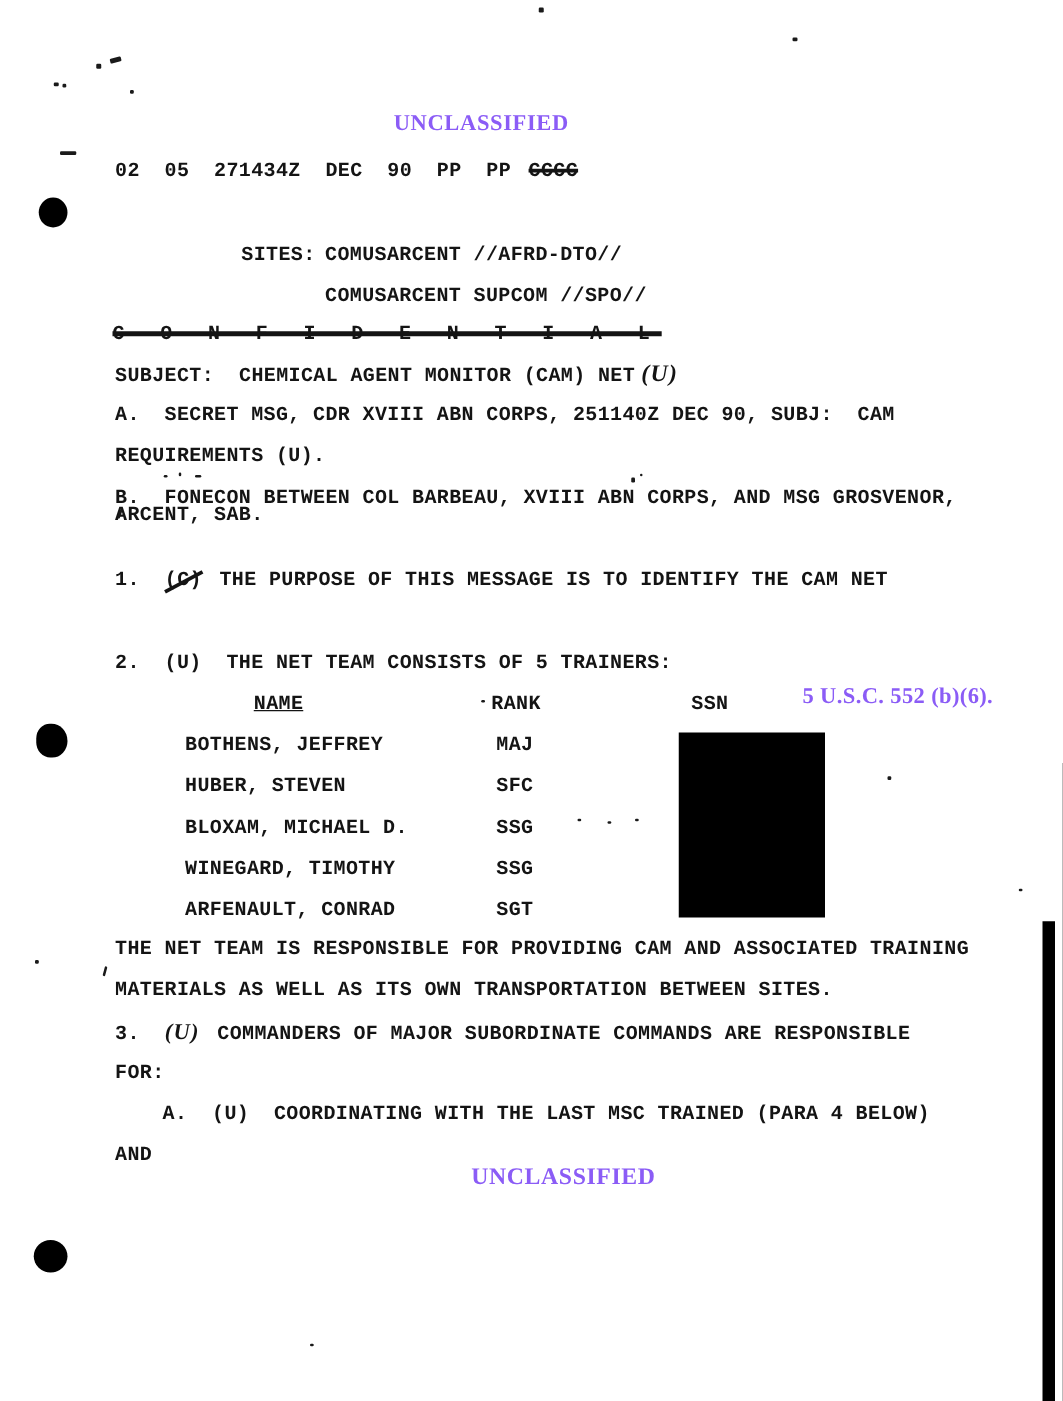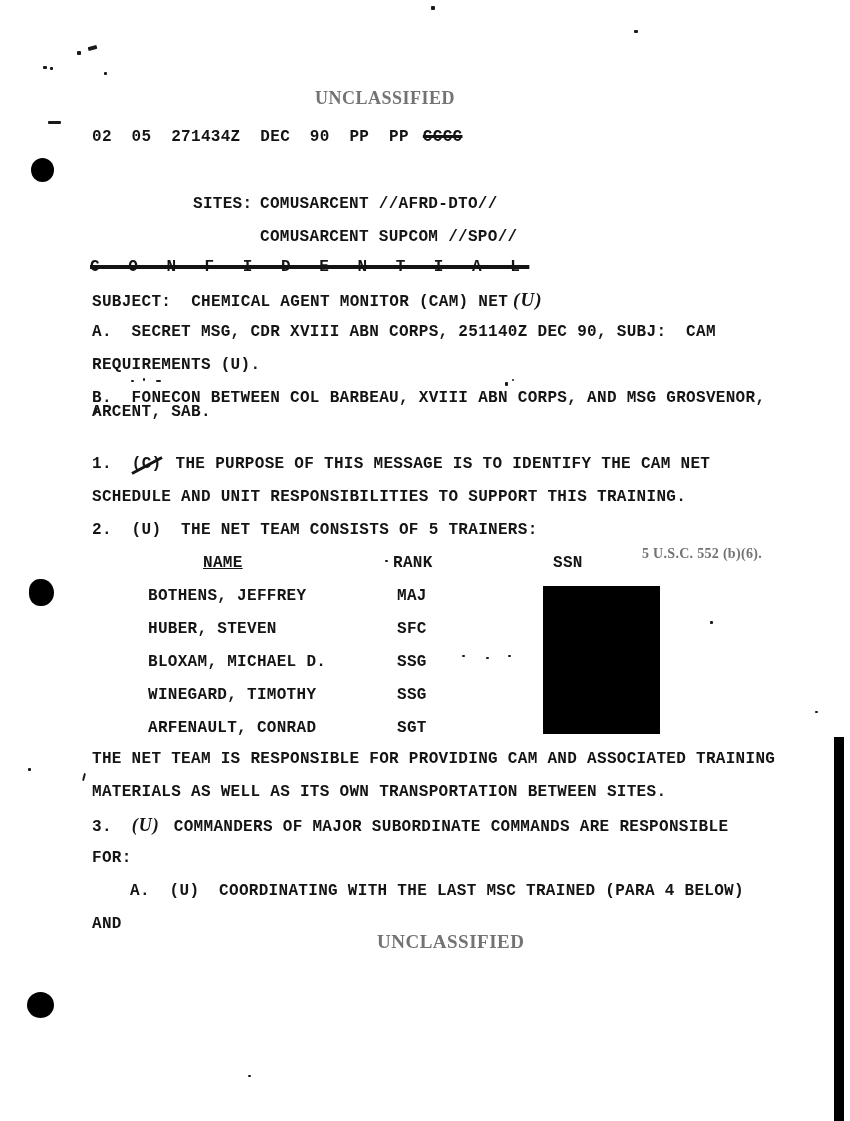--- a/index.html
+++ b/index.html
@@ -18,21 +18,21 @@
     font-size:16px;
     line-height:17px;
     letter-spacing:0.3px;
     white-space:pre;
     color:#141414;
   }
   .serifhead {
     position:absolute;
     font-family:"Liberation Serif","DejaVu Serif",serif;
     font-weight:700;
-    color:#737373;
+    color:#8b5cf6;
     white-space:pre;
     text-align:right;
   }
   .hand {
     font-family:"Liberation Serif","DejaVu Serif",serif;
     font-style:italic;
     font-weight:700;
     font-size:19px;
     letter-spacing:1px;
   }
@@ -81,21 +81,21 @@
   .l-conf     { left:90px;  top:259px; }
   .l-subject  { left:92px;  top:291px; }
   .l-refa1    { left:92px;  top:324px; }
   .l-refa2    { left:92px;  top:357px; }
   .l-refb1    { left:92px;  top:390px; }
   .l-refb2    { left:92px;  top:404px; }
   .l-p1a      { left:92px;  top:456px; }
   .l-p1b      { left:92px;  top:489px; }
   .l-p2       { left:92px;  top:522px; }
   .l-thead    { top:555px; }
-  .l-stamp    { left:642px; top:546px; font-size:14px; letter-spacing:0.3px; }
+  .l-stamp    { left:642px; top:546px; font-size:18px; letter-spacing:0.3px; }
   .l-row0 { top:588px; } .l-row1 { top:621px; } .l-row2 { top:654px; }
   .l-row3 { top:687px; } .l-row4 { top:720px; }
   .l-c1       { left:92px;  top:751px; }
   .l-c2       { left:92px;  top:784px; }
   .l-p3a      { left:92px;  top:817px; }
   .l-p3b      { left:92px;  top:850px; }
   .l-sa       { left:130px; top:883px; }
   .l-and      { left:92px;  top:916px; }
 </style>
 </head>
@@ -114,21 +114,20 @@
   <div class="mono l-subject"><span>SUBJECT:</span><span class="gap2"></span><span>CHEMICAL AGENT MONITOR (CAM) NET</span><span class="hand" style="margin-left:5px;">(U)</span></div>
 
   <div class="mono conf l-conf">C O N F I D E N T I A L</div>
 
   <div class="mono l-refa1">A.  SECRET MSG, CDR XVIII ABN CORPS, 251140Z DEC 90, SUBJ:  CAM</div>
   <div class="mono l-refa2">REQUIREMENTS (U).</div>
   <div class="mono l-refb1">B.  FONECON BETWEEN COL BARBEAU, XVIII ABN CORPS, AND MSG GROSVENOR,</div>
   <div class="mono l-refb2">ARCENT, SAB.</div>
 
   <div class="mono l-p1a"><span>1.</span><span class="gap2"></span><span class="marker-struck"><span>(C)</span><i class="slash"></i></span><span class="gap3"></span><span>THE PURPOSE OF THIS MESSAGE IS TO IDENTIFY THE CAM NET</span></div>
-  <div class="mono l-p1b">SCHEDULE AND UNIT RESPONSIBILITIES TO SUPPORT THIS TRAINING.</div>
 
   <div class="mono l-p2">2.  (U)  THE NET TEAM CONSISTS OF 5 TRAINERS:</div>
 
   <div class="mono l-thead col-name">NAME</div>
   <div class="mono l-thead col-rank">RANK</div>
   <div class="mono l-thead col-ssn">SSN</div>
   <div class="serifhead l-stamp">5 U.S.C. 552 (b)(6).</div>
 
   <div class="row l-row0">
     <span class="mono name">BOTHENS, JEFFREY</span>

